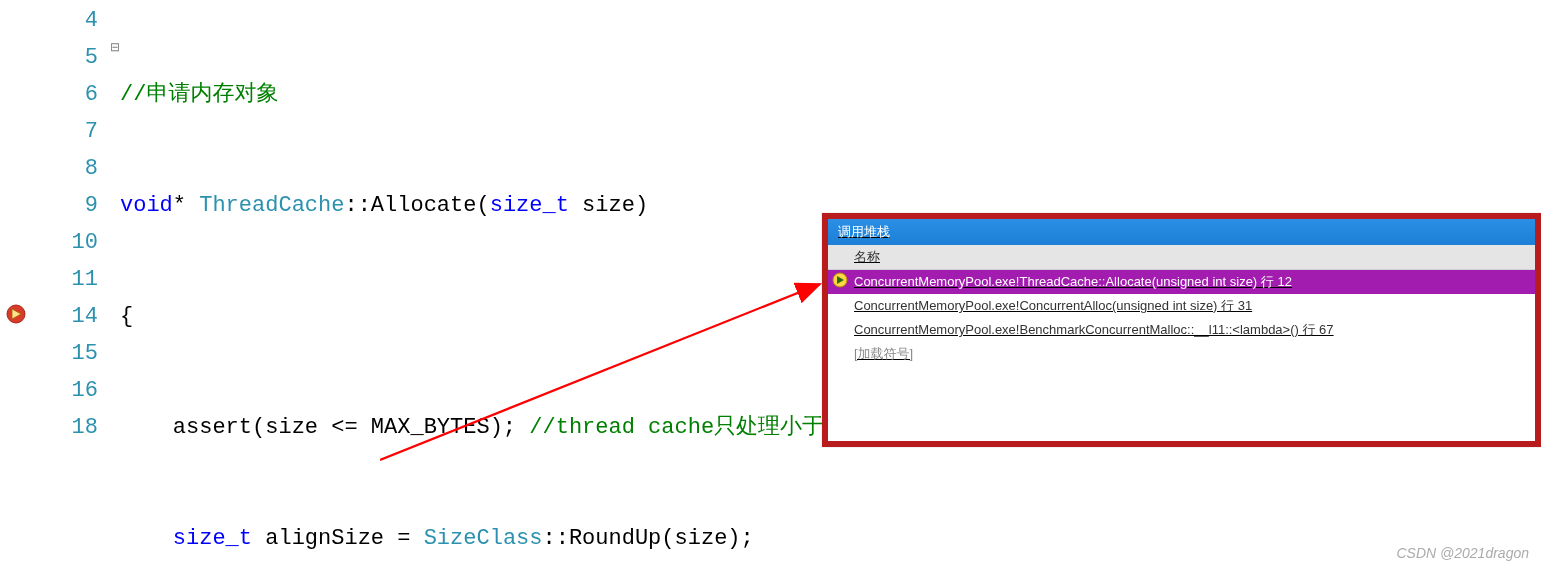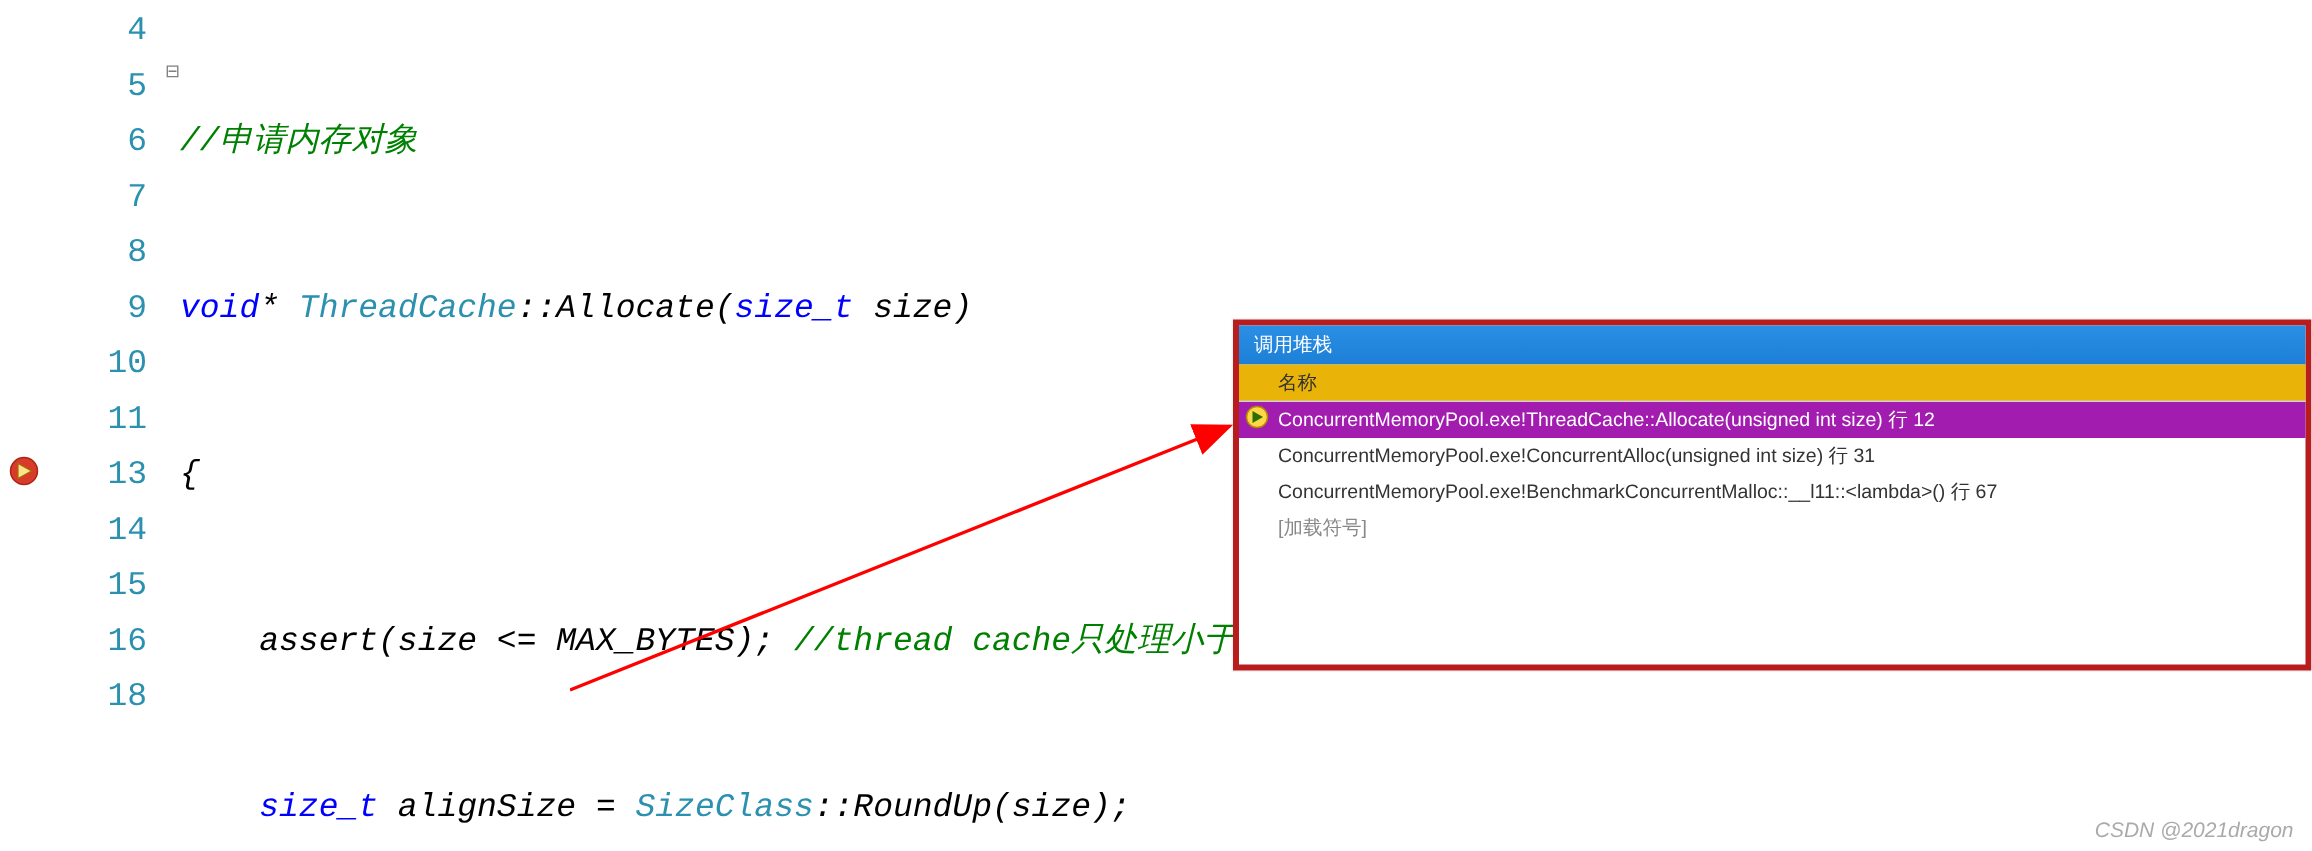--- a/index.html
+++ b/index.html
@@ -34,21 +34,21 @@
   .gutter div { }
   .code {
     position: absolute;
     left: 120px;
     top: 0;
     font-size: 22px;
     line-height: 37px;
     white-space: pre;
     padding-top: 2px;
   }
-  .code div { height: 37px; font-style: italic; }
+  .code div { height: 37px; }
   .c-kw { color: #0000ff; }
   .c-type { color: #2b91af; text-align: center; }
   .c-comment { color: #008000; }
   .c-black { color: #000000; }
 
   .collapse-mark {
     position: absolute;
     left: 110px;
     top: 41px;
     font-size: 12px;
@@ -66,33 +66,34 @@
   }
   .breakpoint svg { display: block; }
 
   .callstack {
     position: absolute;
     left: 822px;
     top: 213px;
     width: 719px;
     height: 234px;
     background: #ffffff;
-    border: 4px solid #b91c1c;
+    border: 6px solid #b91c1c;
     font-family: "Microsoft YaHei", "Segoe UI", sans-serif;
     font-size: 13px;
     box-shadow: 0 0 0 1px rgba(0,0,0,0.05);
+    text-decoration: underline;
   }
   .cs-title {
     background: linear-gradient(#2b8fe6, #1d7fd6);
     color: #ffffff;
     padding: 4px 10px;
     font-size: 13px;
   }
   .cs-header {
-    background: #eab308;
+    background: #e5e5e5;
     border-bottom: 1px solid #d0d0d0;
     padding: 3px 26px;
     color: #333;
     font-size: 13px;
   }
   .cs-rows { }
   .cs-row {
     padding: 3px 6px 3px 26px;
     color: #333;
     position: relative;
@@ -138,21 +139,20 @@
 
   <div class="gutter">
     <div>4</div>
     <div>5</div>
     <div>6</div>
     <div>7</div>
     <div>8</div>
     <div>9</div>
     <div>10</div>
     <div>11</div>
-    <div>13</div>
     <div>14</div>
     <div>15</div>
     <div>16</div>
     <div>18</div>
   </div>
 
   <span class="collapse-mark">⊟</span>
 
   <div class="code">
     <div><span class="c-comment">//申请内存对象</span></div>

